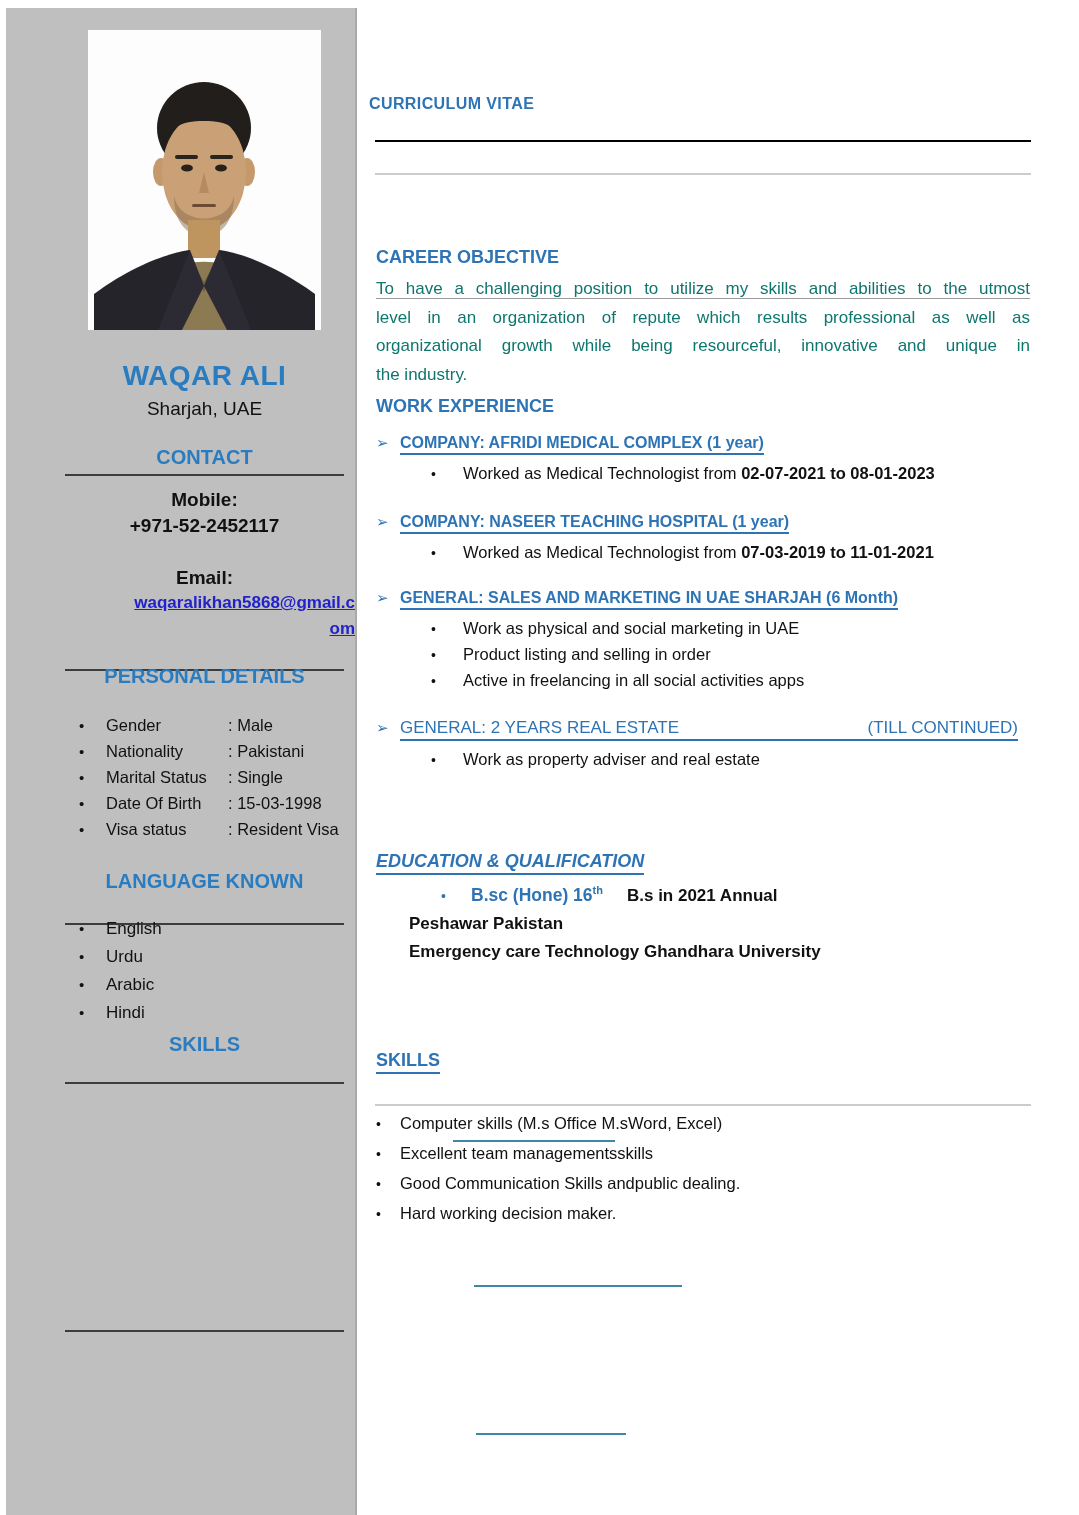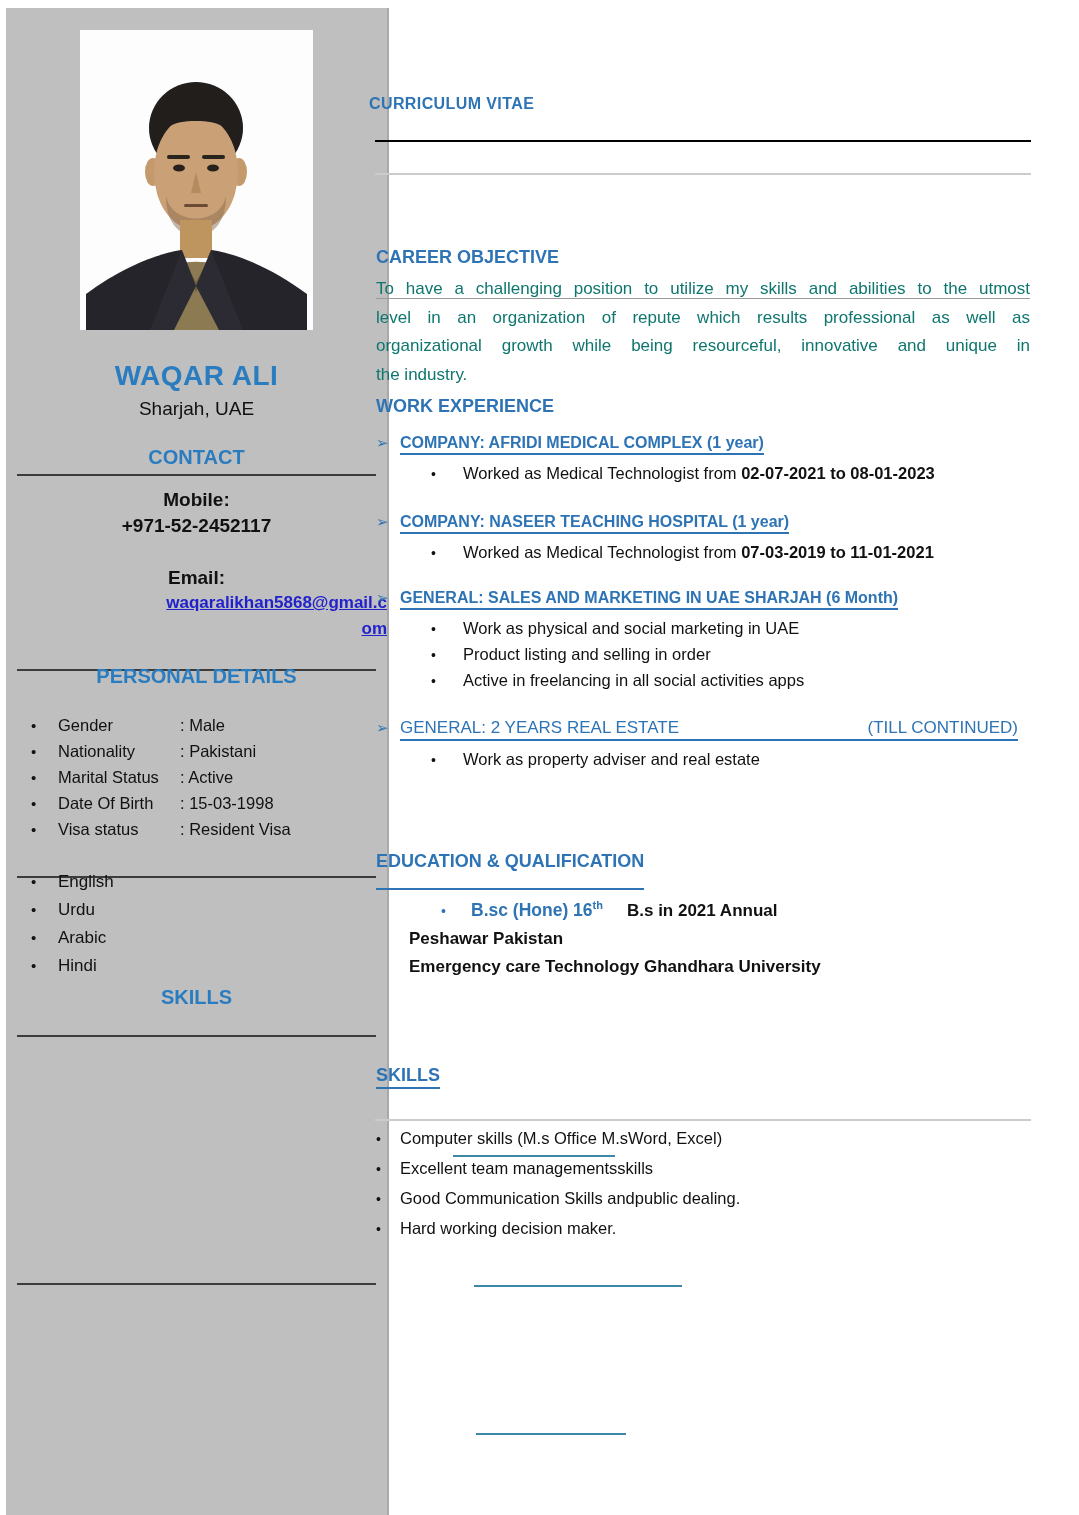--- a/index.html
+++ b/index.html
@@ -8,22 +8,22 @@
     --link:#2222cc;
     --sbbg:#bfbfbf;
     --teal:#3f87a6;
     --ink:#111111;
   }
   *{box-sizing:border-box;}
   body{margin:0;background:#ffffff;font-family:"Liberation Sans",sans-serif;color:var(--ink);}
   .page{position:relative;width:1079px;height:1515px;background:#ffffff;overflow:hidden;}
 
   
-  .sidebar{position:absolute;left:6px;top:8px;bottom:0;width:383px;background:var(--sbbg);
-           border-right:2px solid #a9a9a9;text-align:center;}
+  .sidebar{position:absolute;left:6px;top:8px;bottom:0;width:351px;background:var(--sbbg);
+           border-right:2px solid #a9a9a9;text-align:center;padding-left:48px;}
   .photo{margin:22px auto 0;width:233px;height:300px;background:#fdfdfd;}
   .photo svg{display:block;width:100%;height:100%;}
   .name{margin:30px 0 0;font-size:28px;font-weight:bold;color:var(--sbblue);letter-spacing:.5px;}
   .loc{margin-top:6px;font-size:19px;}
   .sb-h{margin:0;font-size:20px;font-weight:bold;color:var(--sbblue);}
   .h-contact{margin-top:26px;}
   .sb-hr{border:none;border-top:2px solid #3c3c3c;margin:5px 11px 0;}
   .hr-personal{margin-top:30px;}
   .h-personal{margin-top:-6px;}
   .sb-bold{font-size:19px;font-weight:bold;}
@@ -141,34 +141,35 @@
         <span>: Male</span>
       </li>
       <li class="sb-row">
         <span class="sb-dot">•</span>
         <span class="sb-lab">Nationality</span>
         <span>: Pakistani</span>
       </li>
       <li class="sb-row">
         <span class="sb-dot">•</span>
         <span class="sb-lab">Marital Status</span>
-        <span>: Active</span>
+        <span>: Single</span>
       </li>
       <li class="sb-row">
         <span class="sb-dot">•</span>
         <span class="sb-lab">Date Of Birth</span>
         <span>: 15-03-1998</span>
       </li>
       <li class="sb-row">
         <span class="sb-dot">•</span>
         <span class="sb-lab">Visa status</span>
         <span>: Resident Visa</span>
       </li>
     </ul>
 
+    <h2 class="sb-h h-language">LANGUAGE KNOWN</h2>
     <hr class="sb-hr hr-language">
 
     <ul class="sb-list lang-list">
       <li class="sb-row lang-row">
         <span class="sb-dot">•</span>
         <span>English</span>
       </li>
       <li class="sb-row lang-row">
         <span class="sb-dot">•</span>
         <span>Urdu</span>
@@ -253,21 +254,21 @@
           <span>(TILL CONTINUED)</span>
         </span>
       </div>
       <div class="b-row">
         <span class="b-dot">•</span>
         <span>Work as property adviser and real estate</span>
       </div>
     </section>
 
     <section class="edu">
-      <h2 class="m-h" style="display:inline-block;border-bottom:2px solid var(--accent);padding-bottom:16px;">EDUCATION &amp; QUALIFICATION</h2>
+      <h2 class="m-h" style="display:inline-block;border-bottom:2px solid var(--accent);padding-bottom:1px;font-style:italic;">EDUCATION &amp; QUALIFICATION</h2>
       <div class="edu-brow">
         <span class="edu-dot">•</span>
         <span>
           <span class="edu-blue"><span>B.sc (Hone) 16</span><sup>th</sup></span><span class="edu-rest">B.s in 2021 Annual</span>
         </span>
       </div>
       <div class="edu-line">Peshawar Pakistan</div>
       <div class="edu-line">Emergency care Technology Ghandhara University</div>
     </section>
 

